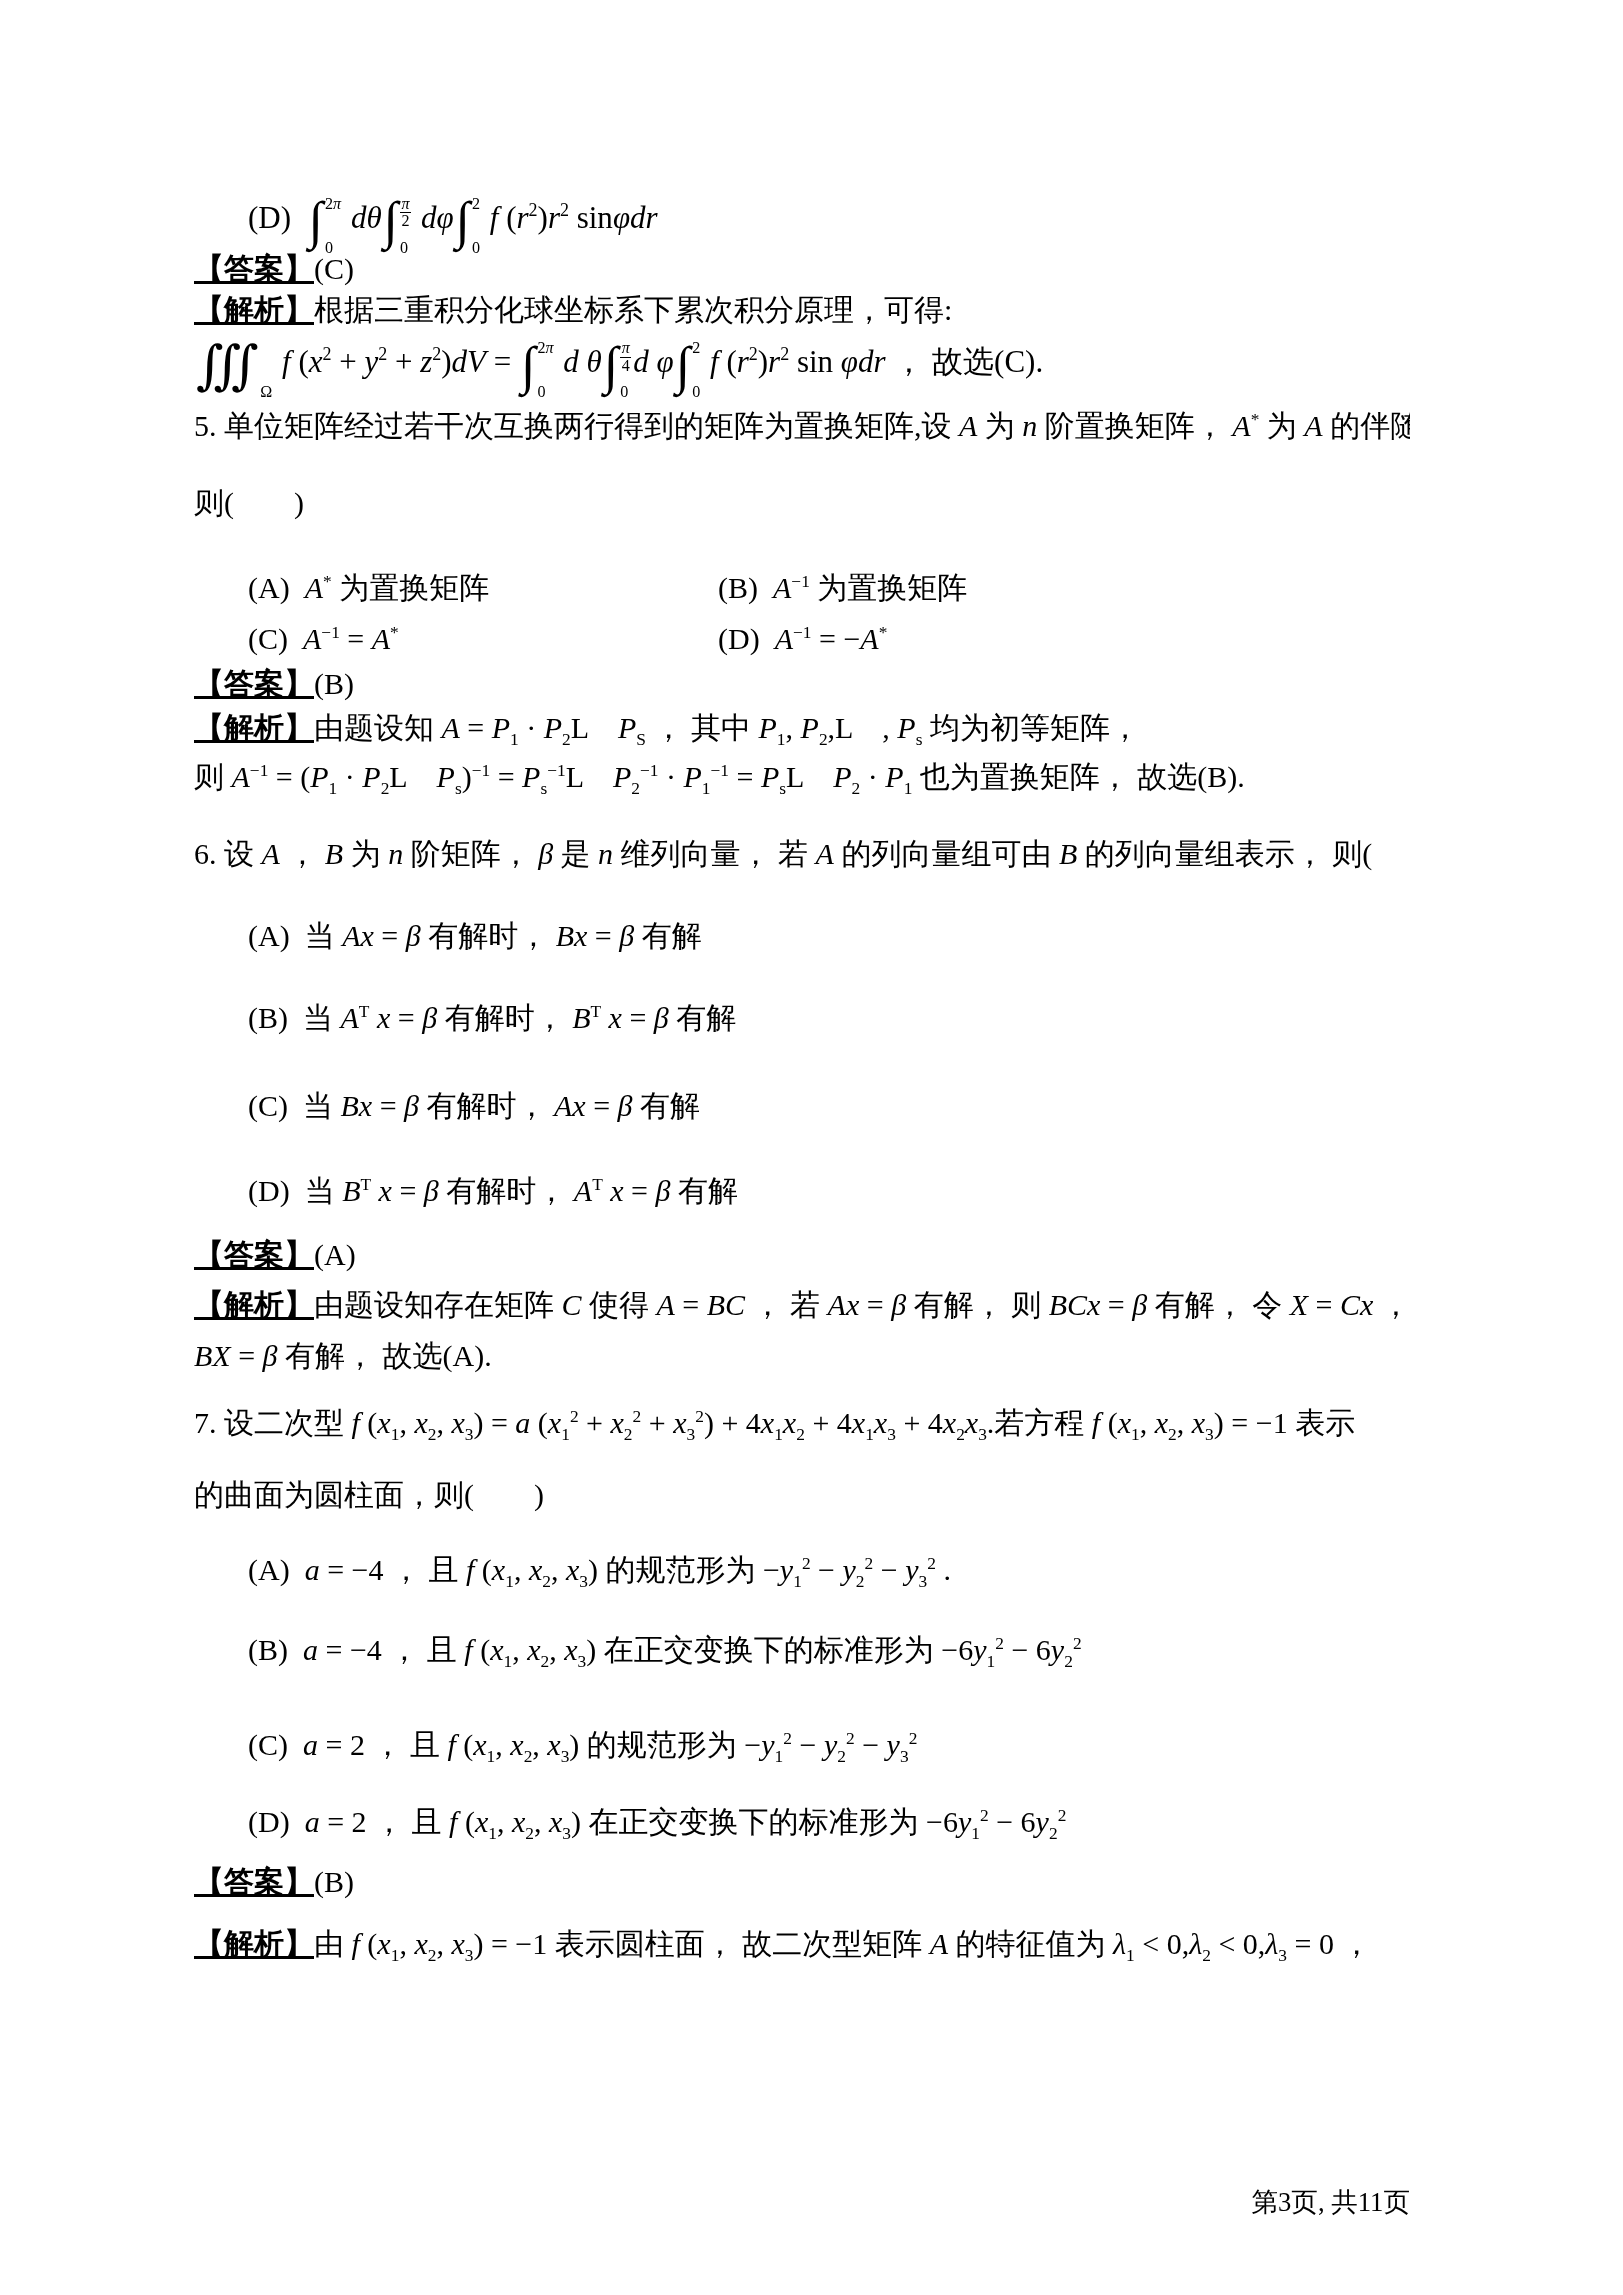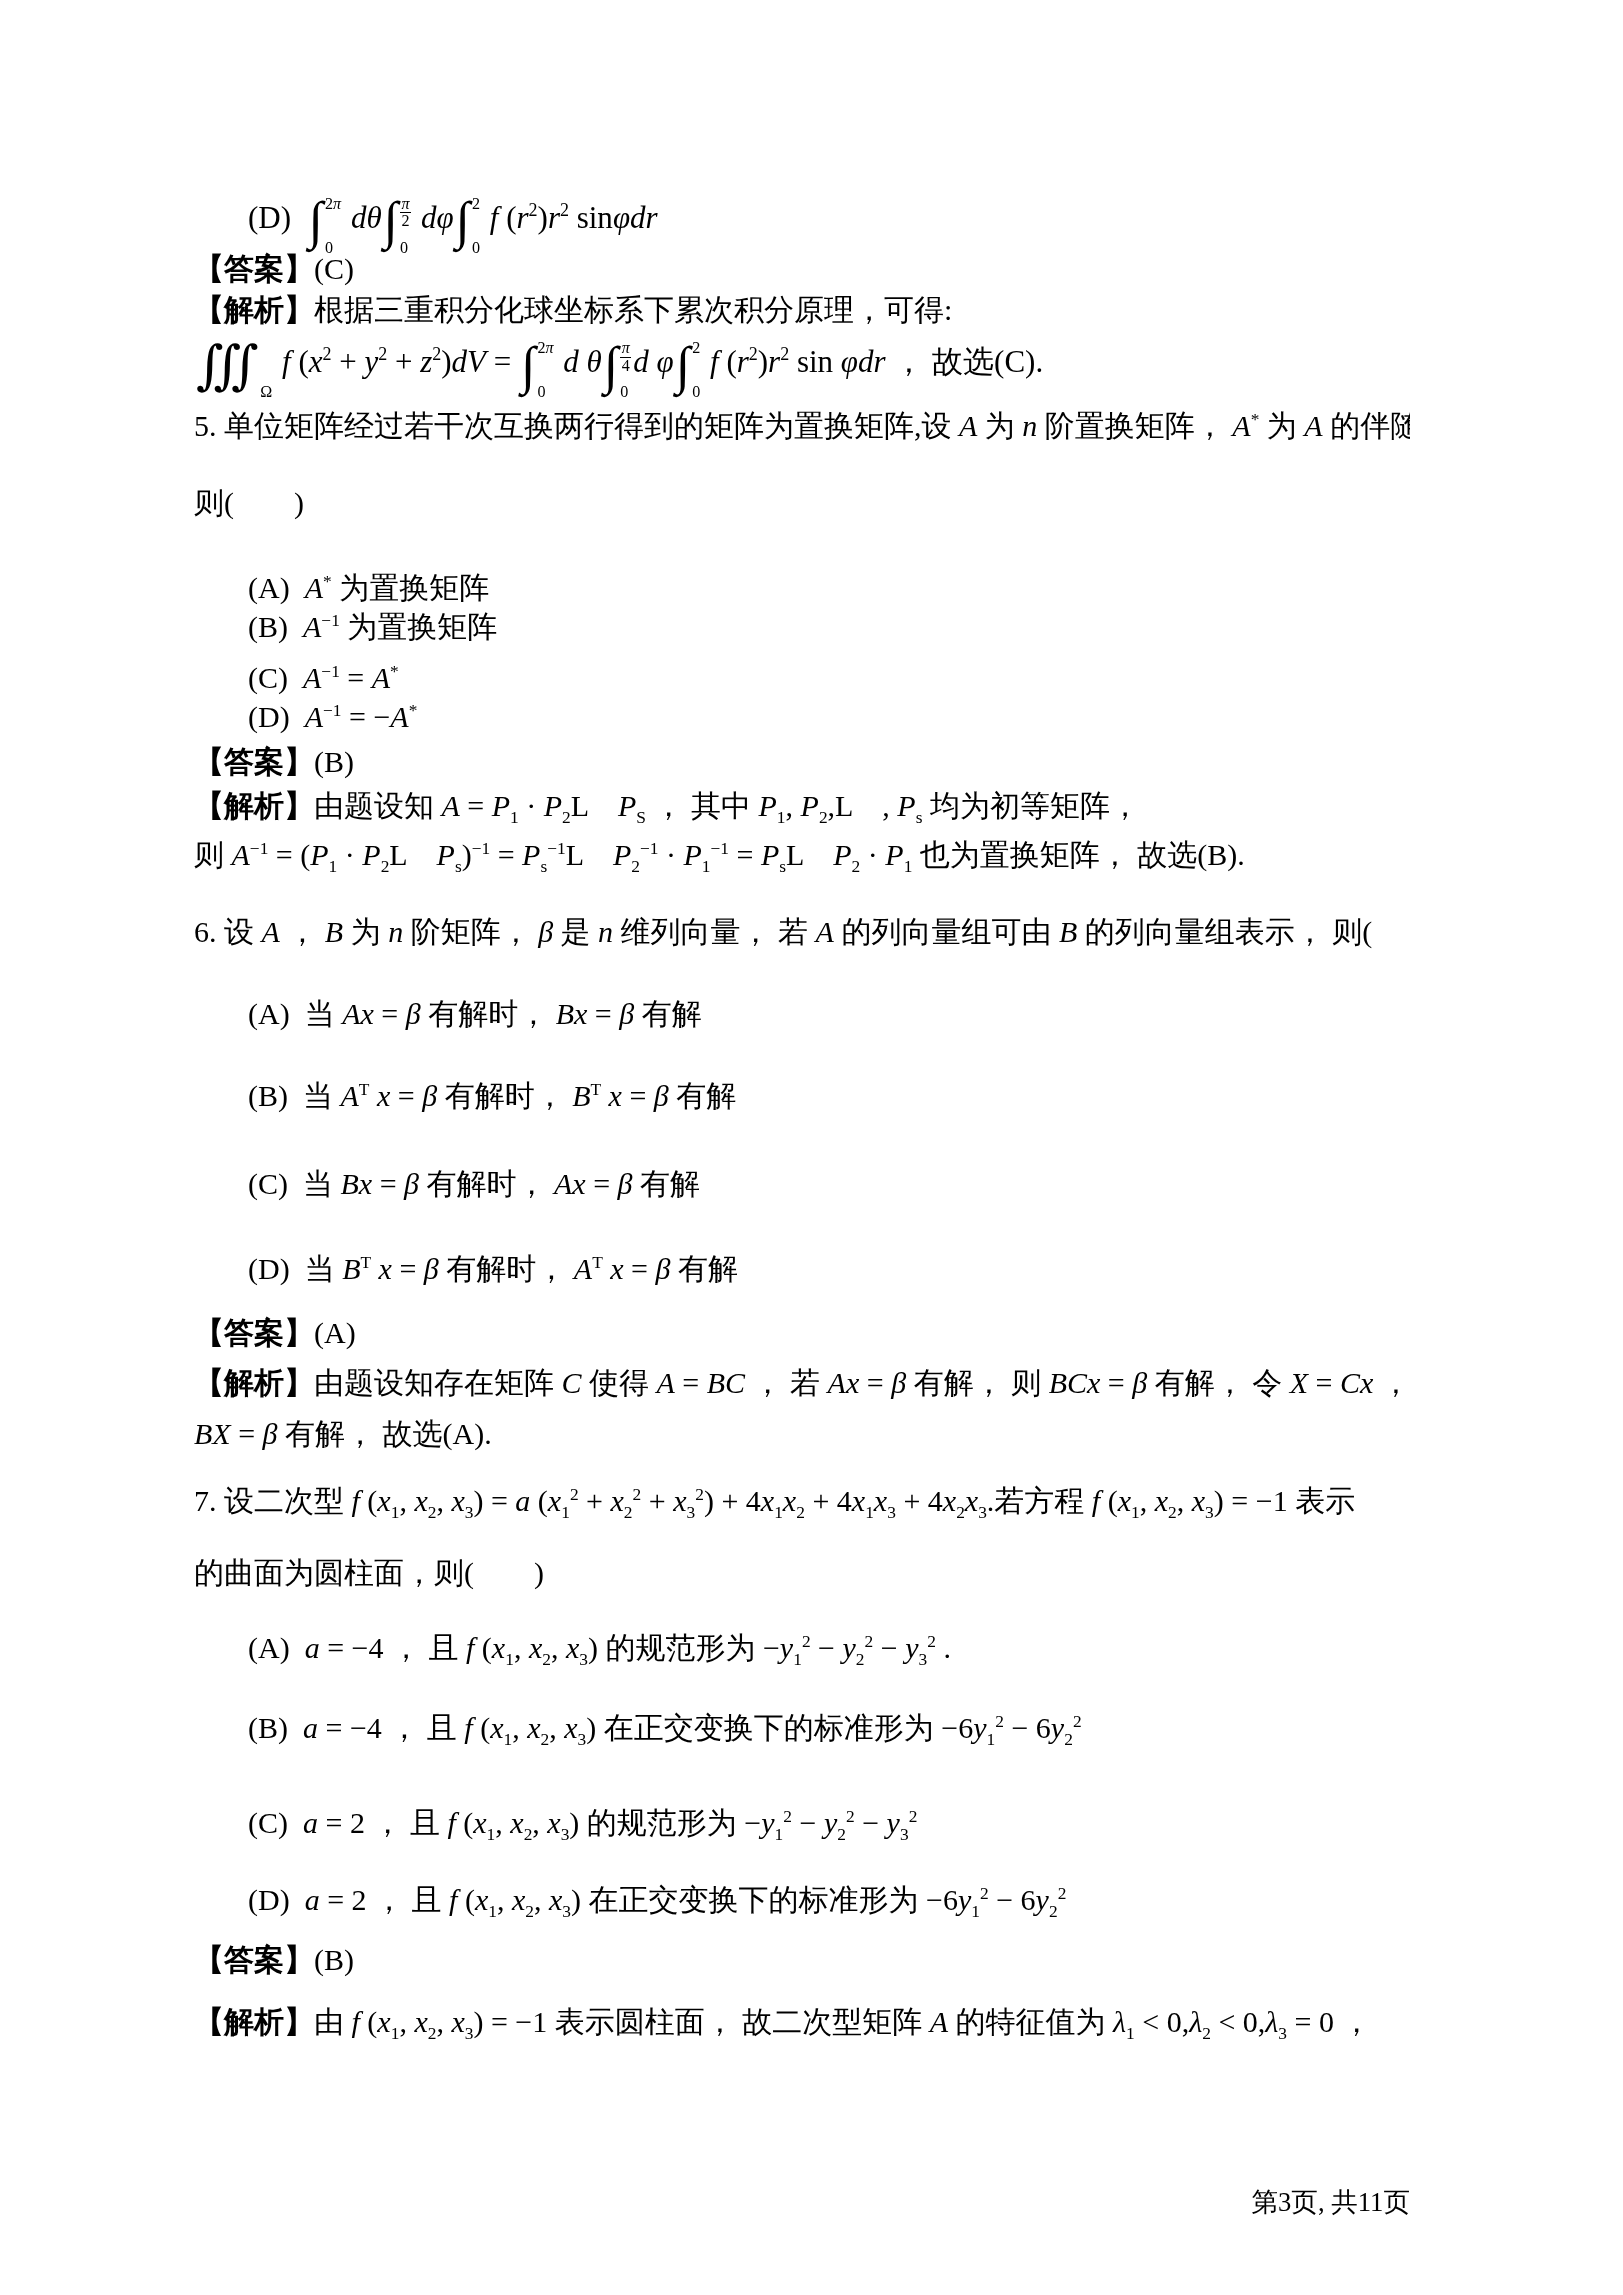--- a/index.html
+++ b/index.html
@@ -4,23 +4,23 @@
 <style>
   html,body{margin:0;padding:0;background:#ffffff;}
   .page{
     position:relative;width:1410px;height:2295px;background:#ffffff;color:#000;
     font-family:"Liberation Serif","DejaVu Serif",serif;font-size:30px;overflow:hidden;
   }
   .content{padding:164px 184px 0 194px;}
   .line{white-space:pre;line-height:1.3;}
   .fline{font-size:31px;}
   .ind{margin-left:54px;}
-  .row2{display:flex;flex-direction:column;}
+  .row2{display:flex;}
   .row2 .c1{width:470px;}
-  b.tag{font-weight:bold;}
+  b.tag{font-weight:bold;text-decoration:underline;}
   i.v{font-family:"Liberation Serif","DejaVu Serif",serif;font-style:italic;}
   sup,sub{font-size:0.58em;line-height:0;}
   
   .int{display:inline-flex;align-items:center;vertical-align:middle;margin:0 2px;}
   .isym{font-size:1.7em;line-height:0.95;}
   .ilim{display:inline-flex;flex-direction:column;justify-content:space-between;
         font-size:0.52em;line-height:1.05;margin-left:2px;height:3.1em;padding:0.5px 0;gap:28px;}
   .iup,.ilo{display:block;min-height:1em;}
   
   .frac{display:inline-flex;flex-direction:column;vertical-align:middle;text-align:center;line-height:1.05;}

